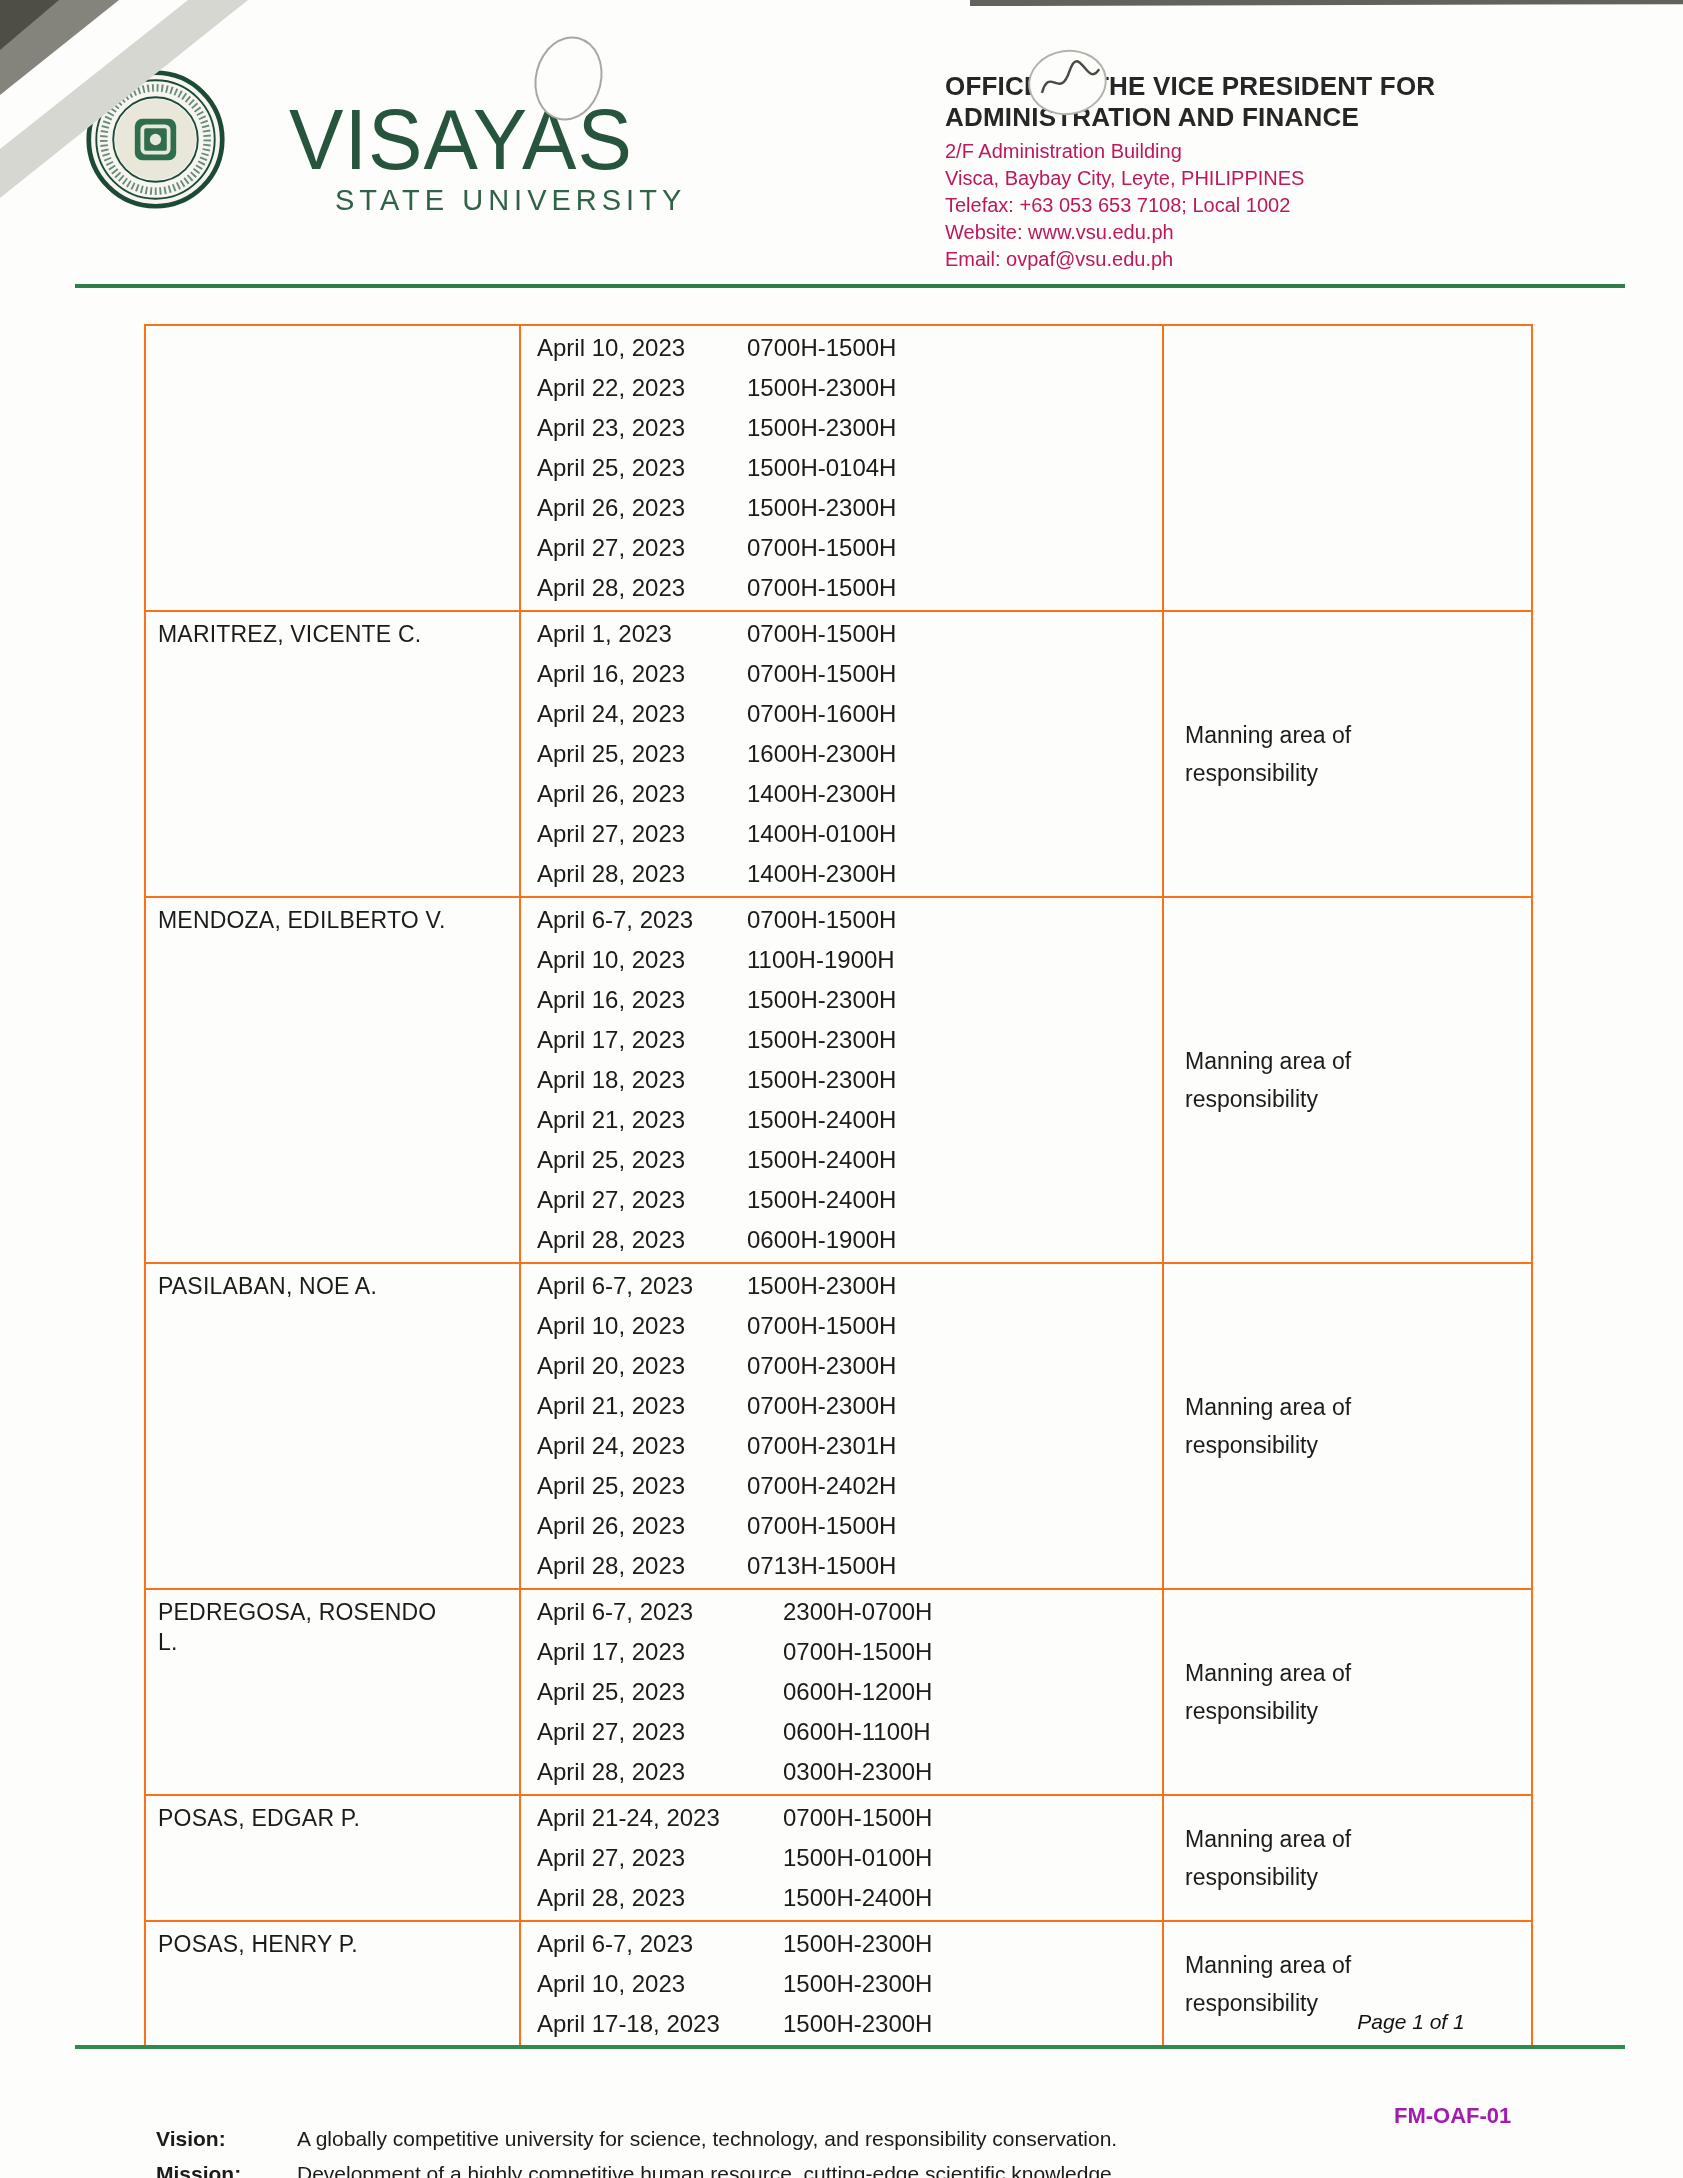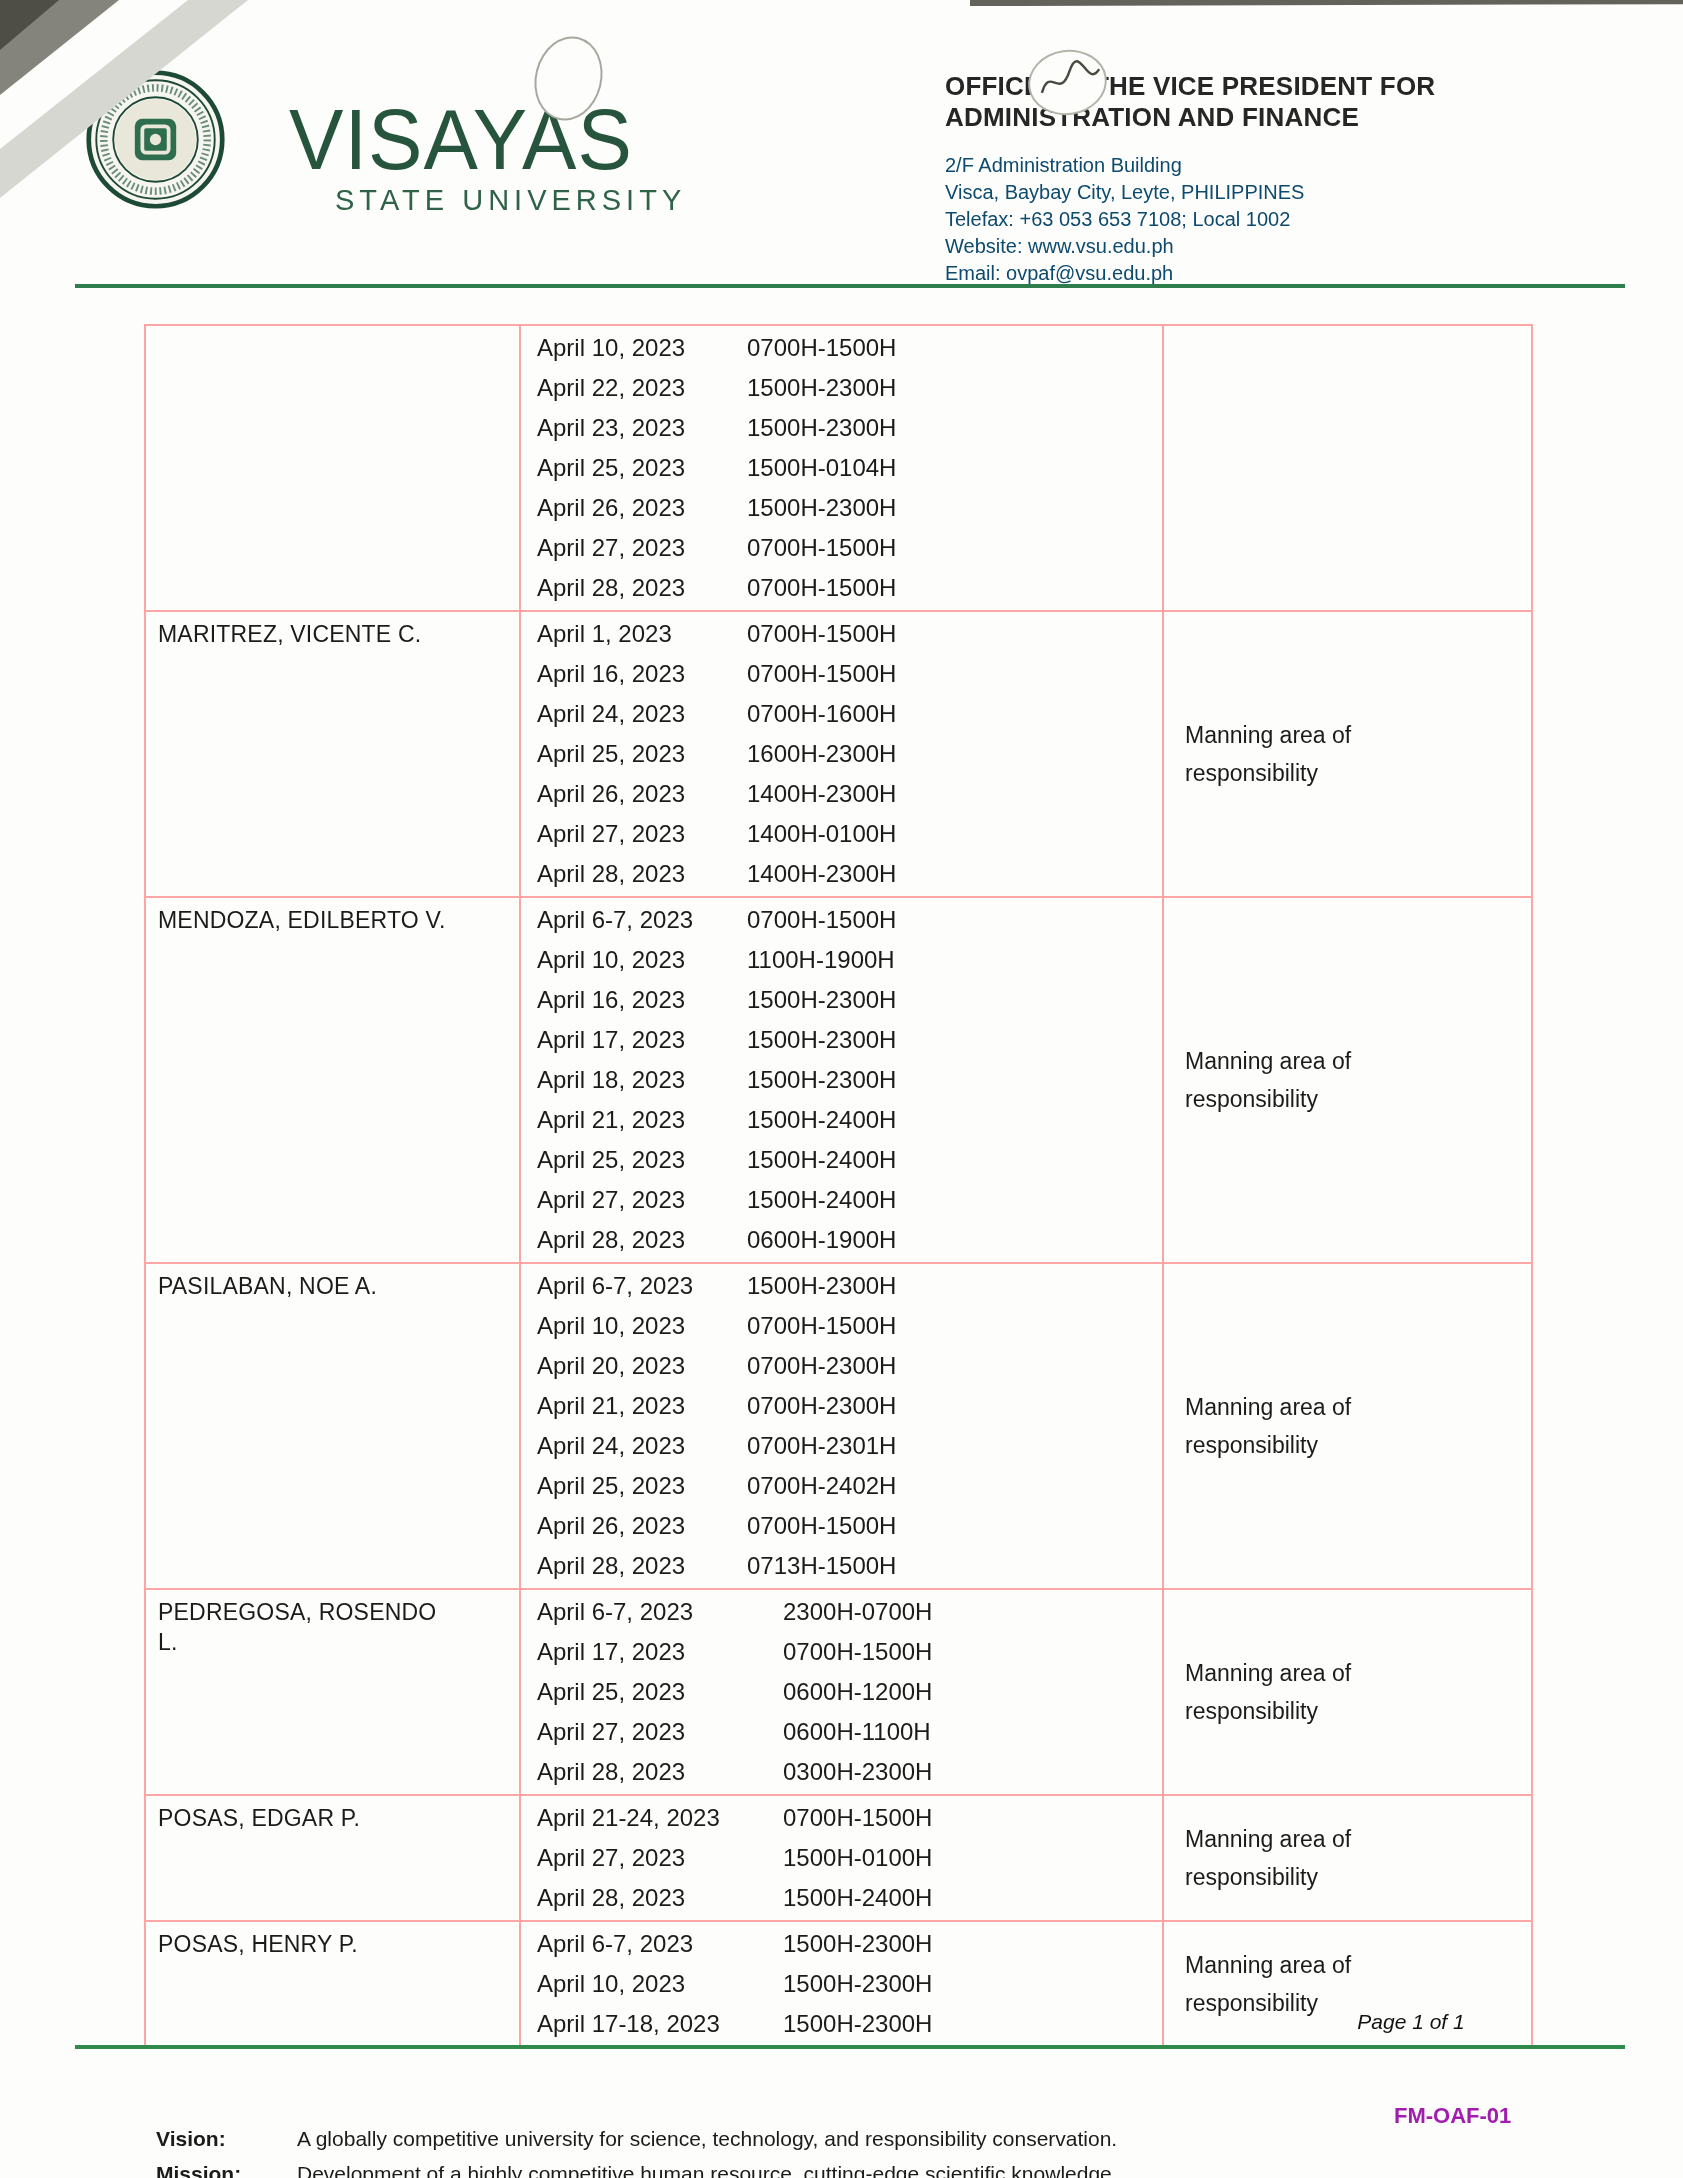--- a/index.html
+++ b/index.html
@@ -10,27 +10,27 @@
   
   .seal{position:absolute;left:85px;top:69px;width:141px;height:141px}
   .wordmark{position:absolute;left:289px;top:91px;font-size:85px;font-weight:400;letter-spacing:1px;
             color:var(--brand-green,#27543c);transform:scaleX(.96);transform-origin:left top;white-space:nowrap}
   .wordmark-sub{position:absolute;left:335px;top:184px;font-size:29px;letter-spacing:5px;
             color:#2f6247;white-space:nowrap}
   .leaf{position:absolute;left:543px;top:63px;width:40px;height:16px;background:#679a49;
         border-radius:0 100% 0 100%;transform:rotate(-22deg)}
   .office{position:absolute;left:945px;top:71px;width:634px}
   .office-title{font-size:26px;font-weight:700;line-height:31px;color:#262626;letter-spacing:0.2px}
-  .office-address{margin-top:19px;font-size:20px;line-height:27px;color:#0c4a6e}
+  .office-address{margin-top:5px;font-size:20px;line-height:27px;color:#be185d}
   .office-address div{white-space:nowrap}
   .rule-top{position:absolute;left:75px;top:284px;width:1550px;height:4px;background:var(--rule-green,#2f7c4c)}
 
   
   table.sched{position:absolute;left:144px;top:324px;width:1387px;border-collapse:collapse;table-layout:fixed}
-  .sched td{border:2px solid #fca5a5;vertical-align:top}
+  .sched td{border:2px solid #f97316;vertical-align:top}
   td.name-cell{padding:7px 59px 0 12px;font-size:23px;line-height:30px;white-space:pre-line;letter-spacing:0.2px}
   td.sched-cell{padding:2px 0 2px 16px}
   .sline{display:flex;align-items:center;height:40px;font-size:24px}
   .sline .date{width:210px;flex:none}
   tr.shift .sline .date{width:246px}
   td.remarks-cell{vertical-align:middle;padding:0 10px 0 21px}
   .remark{font-size:23px;line-height:38px;max-width:238px}
 
   
   .rule-bottom{position:absolute;left:75px;top:2045px;width:1550px;height:4px;background:#2f8b4c}

